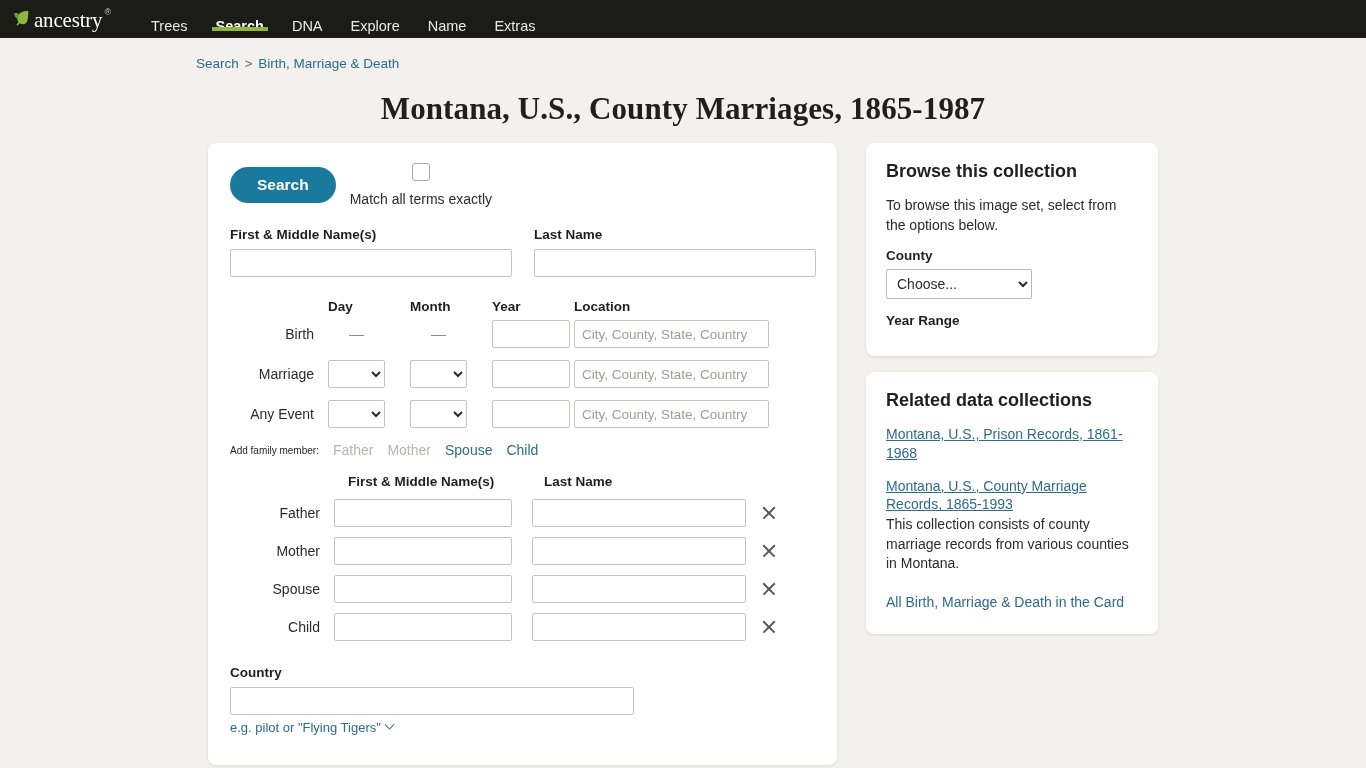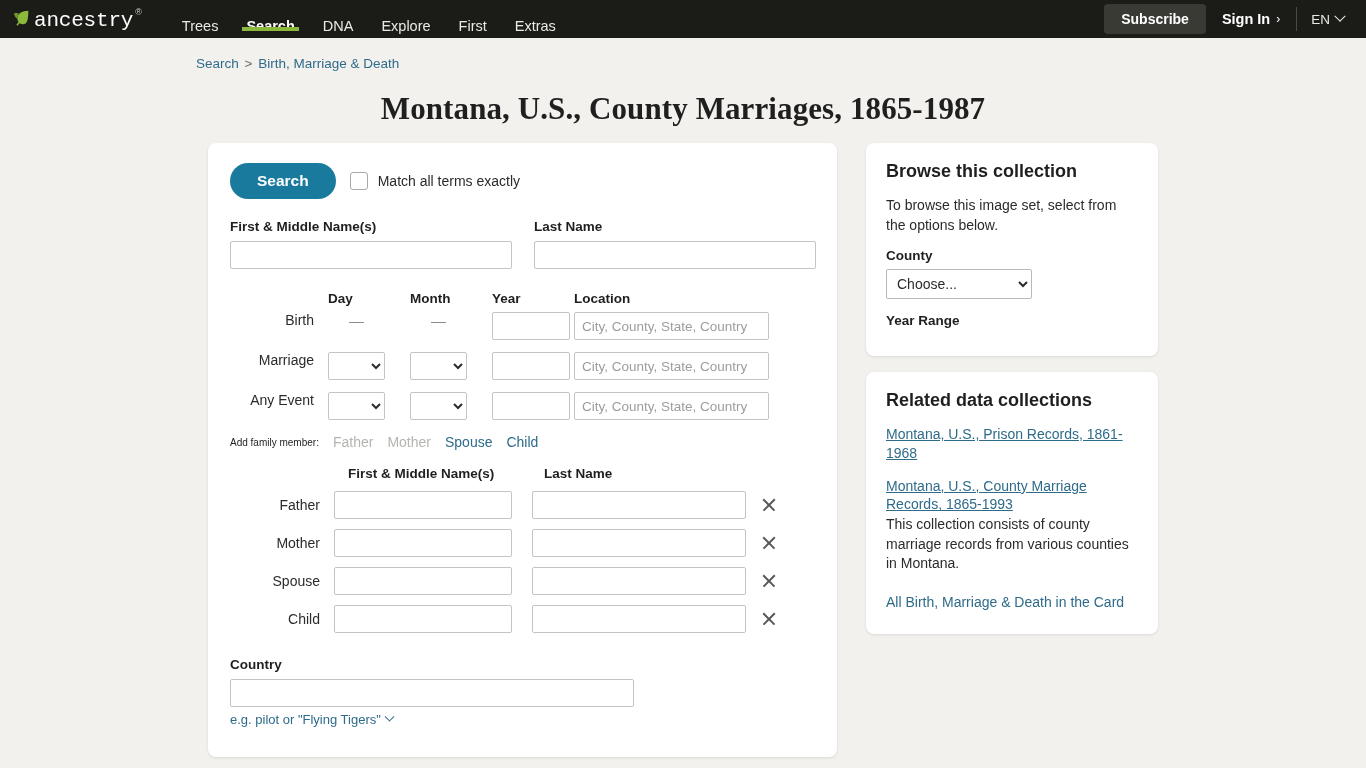--- a/index.html
+++ b/index.html
@@ -16,21 +16,21 @@
     height: 38px;
     background: #1b1b17;
     display: flex;
     align-items: center;
     padding: 0 14px 0 10px;
     position: relative;
   }
   .logo { display: flex; align-items: center; gap: 2px; margin-right: 26px; }
   .logo-leaf { width: 22px; height: 22px; display: block; }
   .logo-text {
-    font-family: Liberation Mono, monospace;
+    font-family: Liberation Serif, serif;
     font-size: 21px;
     color: #ffffff;
     letter-spacing: -.2px;
     line-height: 1;
     position: relative;
     top: 1px;
   }
   .logo-tm { font-size: 9px; color: #cfcfcf; position: relative; top: -7px; }
   .navlinks { display: flex; align-items: center; gap: 0; height: 38px; }
   .navlink {
@@ -137,21 +137,21 @@
     background: #1a7a9e;
     color: #ffffff;
     font-size: 15.5px;
     font-weight: bold;
     border: none;
     border-radius: 22px;
     padding: 9px 27px;
     cursor: pointer;
     font-family: "Liberation Sans", sans-serif;
   }
-  .exact-wrap { display: flex; align-items: center; gap: 10px; cursor: pointer; }
+  .exact-wrap { display: flex; align-items: center; gap: 10px; cursor: pointer; flex-direction: column; }
   .cbox {
     width: 18px; height: 18px;
     border: 1px solid #a8a8a4;
     border-radius: 3px;
     background: #fff;
     display: block;
   }
   .exact-label { font-size: 14px; color: #2b2b2b; }
 
   .names-row { display: flex; gap: 22px; margin-top: 20px; }
@@ -167,21 +167,21 @@
     padding: 0 7px;
     color: #2b2b2b;
     outline: none;
   }
   input.txt::placeholder { color: #9d9d9a; }
   .w-first { width: 282px; }
   .w-last  { width: 282px; }
 
   
   .events { margin-top: 22px; }
-  .ev-head, .ev-row { display: flex; align-items: flex-start; }
+  .ev-head, .ev-row { display: flex; align-items: center; }
   .ev-label {
     width: 98px;
     text-align: right;
     padding-right: 14px;
     font-size: 14px;
     color: #2b2b2b;
   }
   .ev-head .ev-label { width: 98px; }
   .col-day   { width: 82px; }
   .col-month { width: 82px; }
@@ -316,36 +316,24 @@
     </span>
     <span class="logo-text">ancestry</span>
     <span class="logo-tm">®</span>
   </div>
 
   <div class="navlinks">
     <div class="navlink">Trees</div>
     <div class="navlink active">Search</div>
     <div class="navlink">DNA</div>
     <div class="navlink">Explore</div>
-    <div class="navlink">First</div>
+    <div class="navlink">Name</div>
     <div class="navlink">Extras</div>
   </div>
 
-  <div class="nav-right">
-    <button class="subscribe-btn">Subscribe</button>
-    <div class="signin">
-      <span>Sign In</span>
-      <span class="chev-r">›</span>
-    </div>
-    <div class="lang-div"></div>
-    <div class="lang">
-      <span>EN</span>
-      <span class="chev-d"></span>
-    </div>
-  </div>
 </div>
 
 <div class="crumb">
   <a>Search</a>
   <span class="sep">&gt;</span>
   <a>Birth, Marriage &amp; Death</a>
 </div>
 
 <h1 class="page-title">Montana, U.S., County Marriages, 1865-1987</h1>
 

